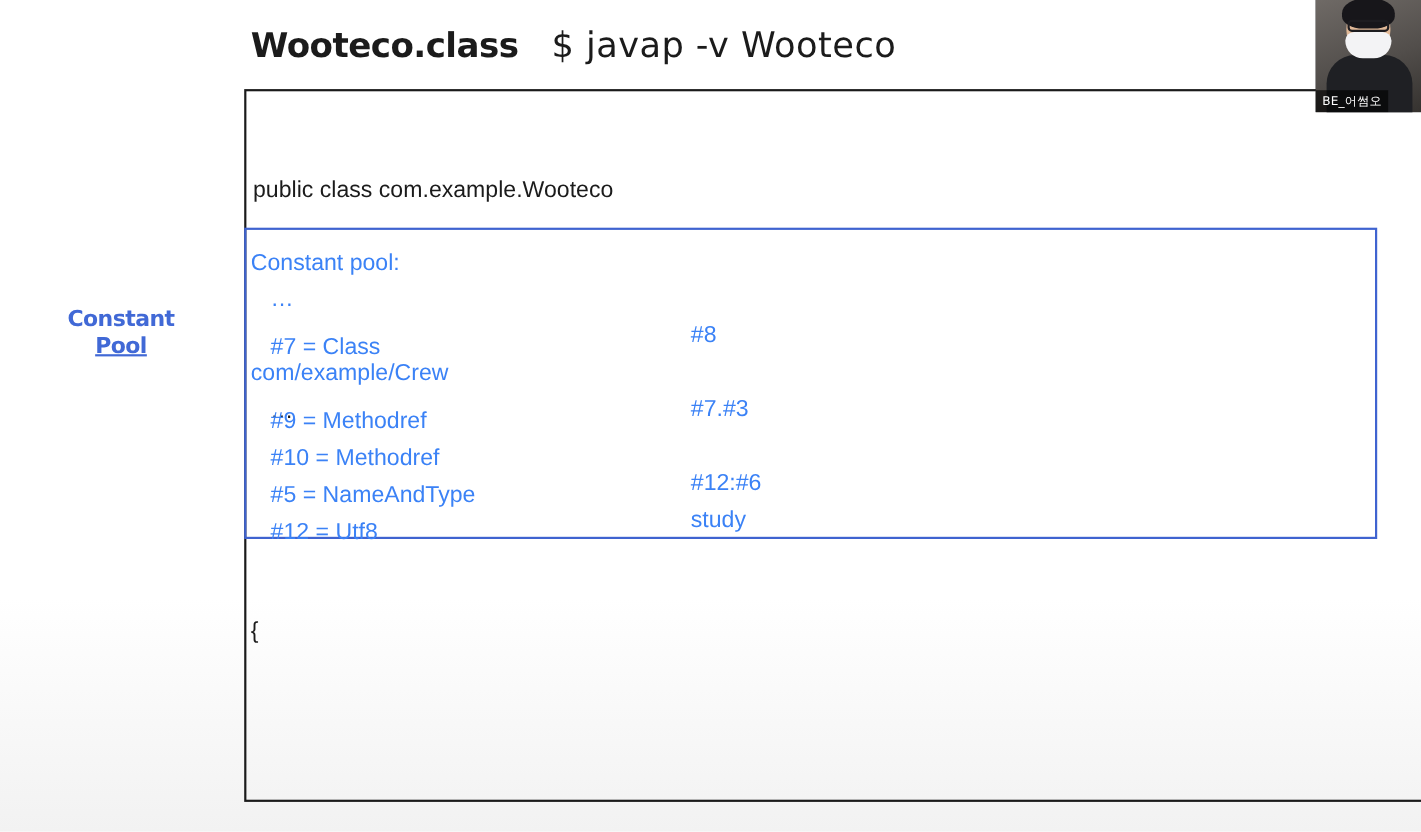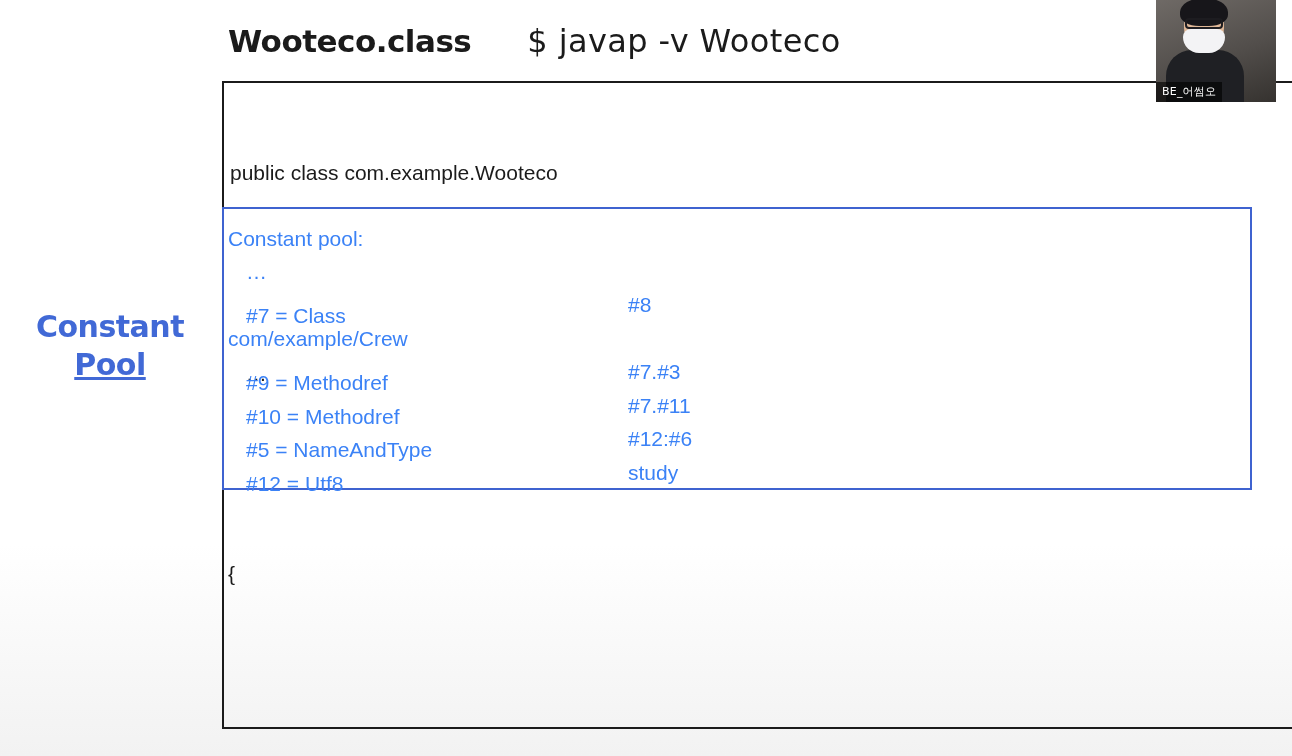--- a/index.html
+++ b/index.html
@@ -16,46 +16,46 @@
     background: linear-gradient(to bottom, #ffffff 0%, #ffffff 72%, #f2f2f2 100%);
   }
 
   
   .title-row {
     position: absolute;
     left: 228px;
     top: 22px;
     display: flex;
     align-items: baseline;
-    gap: 56px;
+    gap: 30px;
   }
   .slide-title {
     font-family: "DejaVu Sans", sans-serif;
     font-size: 31px;
     font-weight: 700;
     color: #1b1b1b;
     letter-spacing: -0.5px;
   }
   .cmd {
     font-family: "DejaVu Sans", sans-serif;
     font-size: 32px;
     font-weight: 400;
     color: #1b1b1b;
     letter-spacing: 0.4px;
   }
 
   
   .left-label {
     position: absolute;
     left: 10px;
-    top: 308px;
+    top: 277px;
     width: 200px;
     text-align: center;
     font-family: "DejaVu Sans", sans-serif;
-    font-size: 30px;
+    font-size: 20px;
     font-weight: 700;
     line-height: 1.25;
     color: #4169d6;
     letter-spacing: -0.5px;
   }
   .left-label .l2 { display: block; text-decoration: underline; }
 
   
   .code-box {
     position: absolute;
@@ -118,27 +118,26 @@
     font-size: 21px;
     color: #1b1b1b;
     line-height: 33.5px;
     white-space: pre;
   }
   .tail-block .ln { display: block; height: 33.5px; }
 
   
   .webcam {
     position: absolute;
-    right: 16px;
+    right: 0;
     top: 0;
     width: 96px;
     height: 102px;
     background: #2a2a2c;
     overflow: hidden;
-    padding-left: 24px;
   }
   .webcam .wall {
     position: absolute;
     inset: 0;
     background: linear-gradient(160deg, #6f6a66 0%, #524e4b 55%, #35322f 100%);
   }
   .webcam .head {
     position: absolute;
     left: 28px;
     top: 4px;
@@ -230,21 +229,20 @@
   </div>
   <div class="cp-row">
     <span class="c2">com/example/Crew</span>
   </div>
   <div class="cp-row">
     <span class="c1">#9 = Methodref</span>
     <span class="c2">#7.#3</span>
   </div>
   <div class="cp-row">
     <span class="c1">#10 = Methodref</span>
-    <span class="c2">#7.#11</span>
   </div>
   <div class="cp-row">
     <span class="c1">#5 = NameAndType</span>
     <span class="c2">#12:#6</span>
   </div>
   <div class="cp-row">
     <span class="c1">#12 = Utf8</span>
     <span class="c2"> study</span>
   </div>
 </div>

